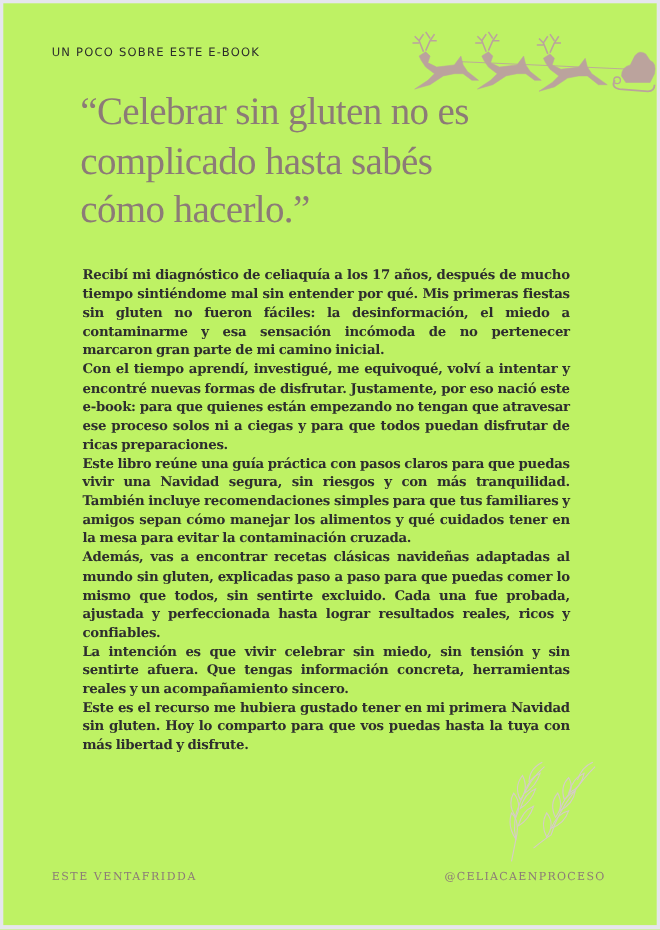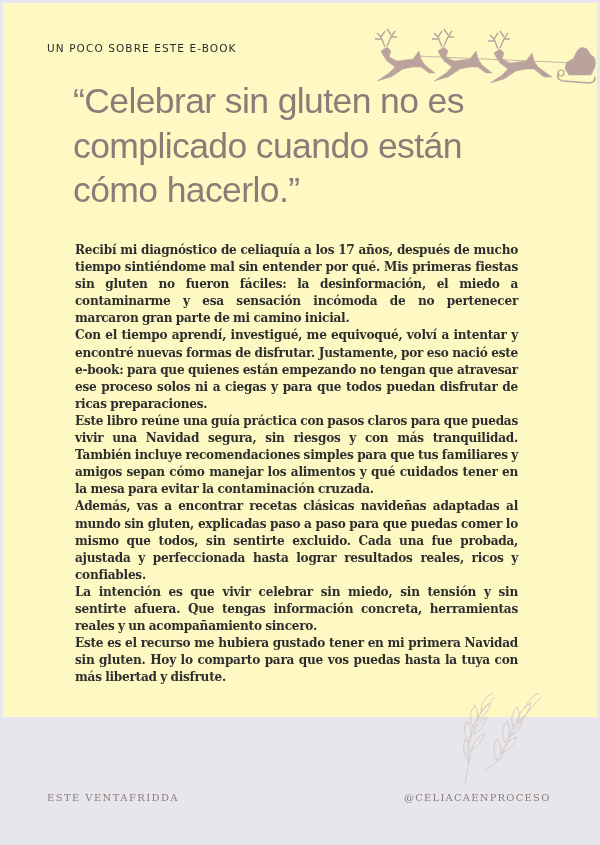--- a/index.html
+++ b/index.html
@@ -11,22 +11,22 @@
       height: 845px;
       background: #e6e6ec;
       position: relative;
       overflow: hidden;
     }
     .page {
       position: absolute;
       left: 3px;
       top: 3px;
       width: 594px;
-      height: 714px;
-      background: #fef9c3;
+      height: 838px;
+      background: #bef264;
     }
     .section-label {
       position: absolute;
       left: 44px;
       top: 39px;
       font-family: "DejaVu Sans", sans-serif;
       font-size: 10.5px;
       letter-spacing: 1.1px;
       color: #2b2b2b;
       white-space: nowrap;
@@ -36,21 +36,21 @@
       left: 366px;
       top: 18px;
       width: 230px;
       height: 70px;
     }
     .quote {
       position: absolute;
       left: 70px;
       top: 76px;
       width: 470px;
-      font-family: Liberation Sans, sans-serif;
+      font-family: Liberation Serif, serif;
       font-weight: normal;
       font-size: 35.5px;
       line-height: 44.5px;
       color: #8c7b77;
       letter-spacing: -0.6px;
       margin: 0;
     }
     .quote span { display: block; white-space: nowrap; }
     .body-text {
       position: absolute;
@@ -126,21 +126,21 @@
       </g>
 
       <path d="M196 48 Q196 40 204 38 L208 30 Q212 24 218 28 L222 34 Q228 36 226 46 L222 54 L200 54 Z" stroke-width="0.5"></path>
       <path d="M190 52 Q186 58 194 60 L220 62 Q226 62 226 56" fill="none" stroke-width="1.6"></path>
       <circle cx="192" cy="52" r="3" fill="none" stroke-width="1.2"></circle>
     </g>
   </svg>
 
   <h1 class="quote">
     <span>“Celebrar sin gluten no es</span>
-    <span>complicado cuando están</span>
+    <span>complicado hasta sabés</span>
     <span>cómo hacerlo.”</span>
   </h1>
 
   <div class="body-text">
     <p>Recibí mi diagnóstico de celiaquía a los 17 años, después de mucho tiempo sintiéndome mal sin entender por qué. Mis primeras fiestas sin gluten no fueron fáciles: la desinformación, el miedo a contaminarme y esa sensación incómoda de no pertenecer marcaron gran parte de mi camino inicial.</p>
     <p>Con el tiempo aprendí, investigué, me equivoqué, volví a intentar y encontré nuevas formas de disfrutar. Justamente, por eso nació este e-book: para que quienes están empezando no tengan que atravesar ese proceso solos ni a ciegas y para que todos puedan disfrutar de ricas preparaciones.</p>
     <p>Este libro reúne una guía práctica con pasos claros para que puedas vivir una Navidad segura, sin riesgos y con más tranquilidad. También incluye recomendaciones simples para que tus familiares y amigos sepan cómo manejar los alimentos y qué cuidados tener en la mesa para evitar la contaminación cruzada.</p>
     <p>Además, vas a encontrar recetas clásicas navideñas adaptadas al mundo sin gluten, explicadas paso a paso para que puedas comer lo mismo que todos, sin sentirte excluido. Cada una fue probada, ajustada y perfeccionada hasta lograr resultados reales, ricos y confiables.</p>
     <p>La intención es que vivir celebrar sin miedo, sin tensión y sin sentirte afuera. Que tengas información concreta, herramientas reales y un acompañamiento sincero.</p>
     <p>Este es el recurso me hubiera gustado tener en mi primera Navidad sin gluten. Hoy lo comparto para que vos puedas hasta la tuya con más libertad y disfrute.</p>

